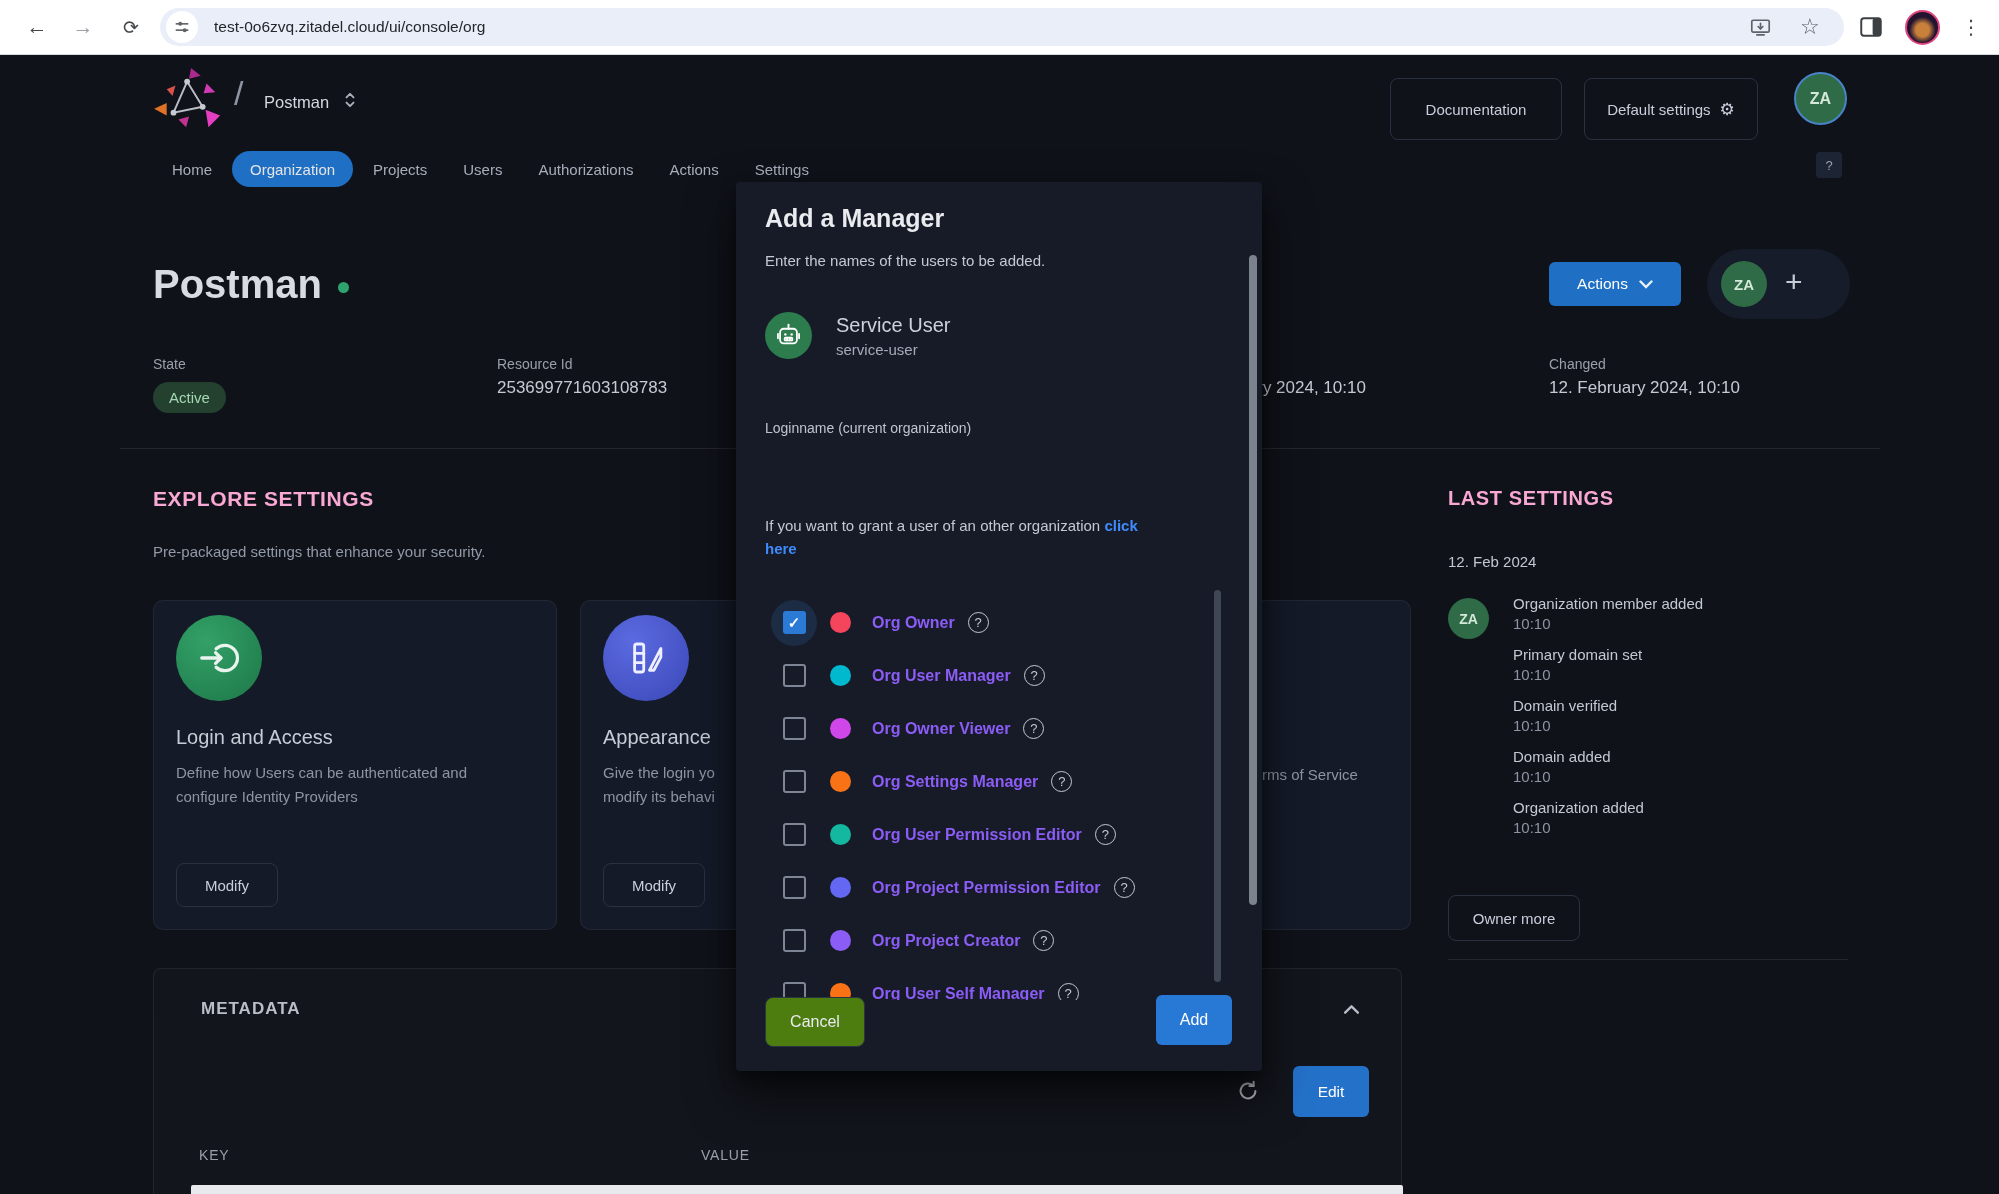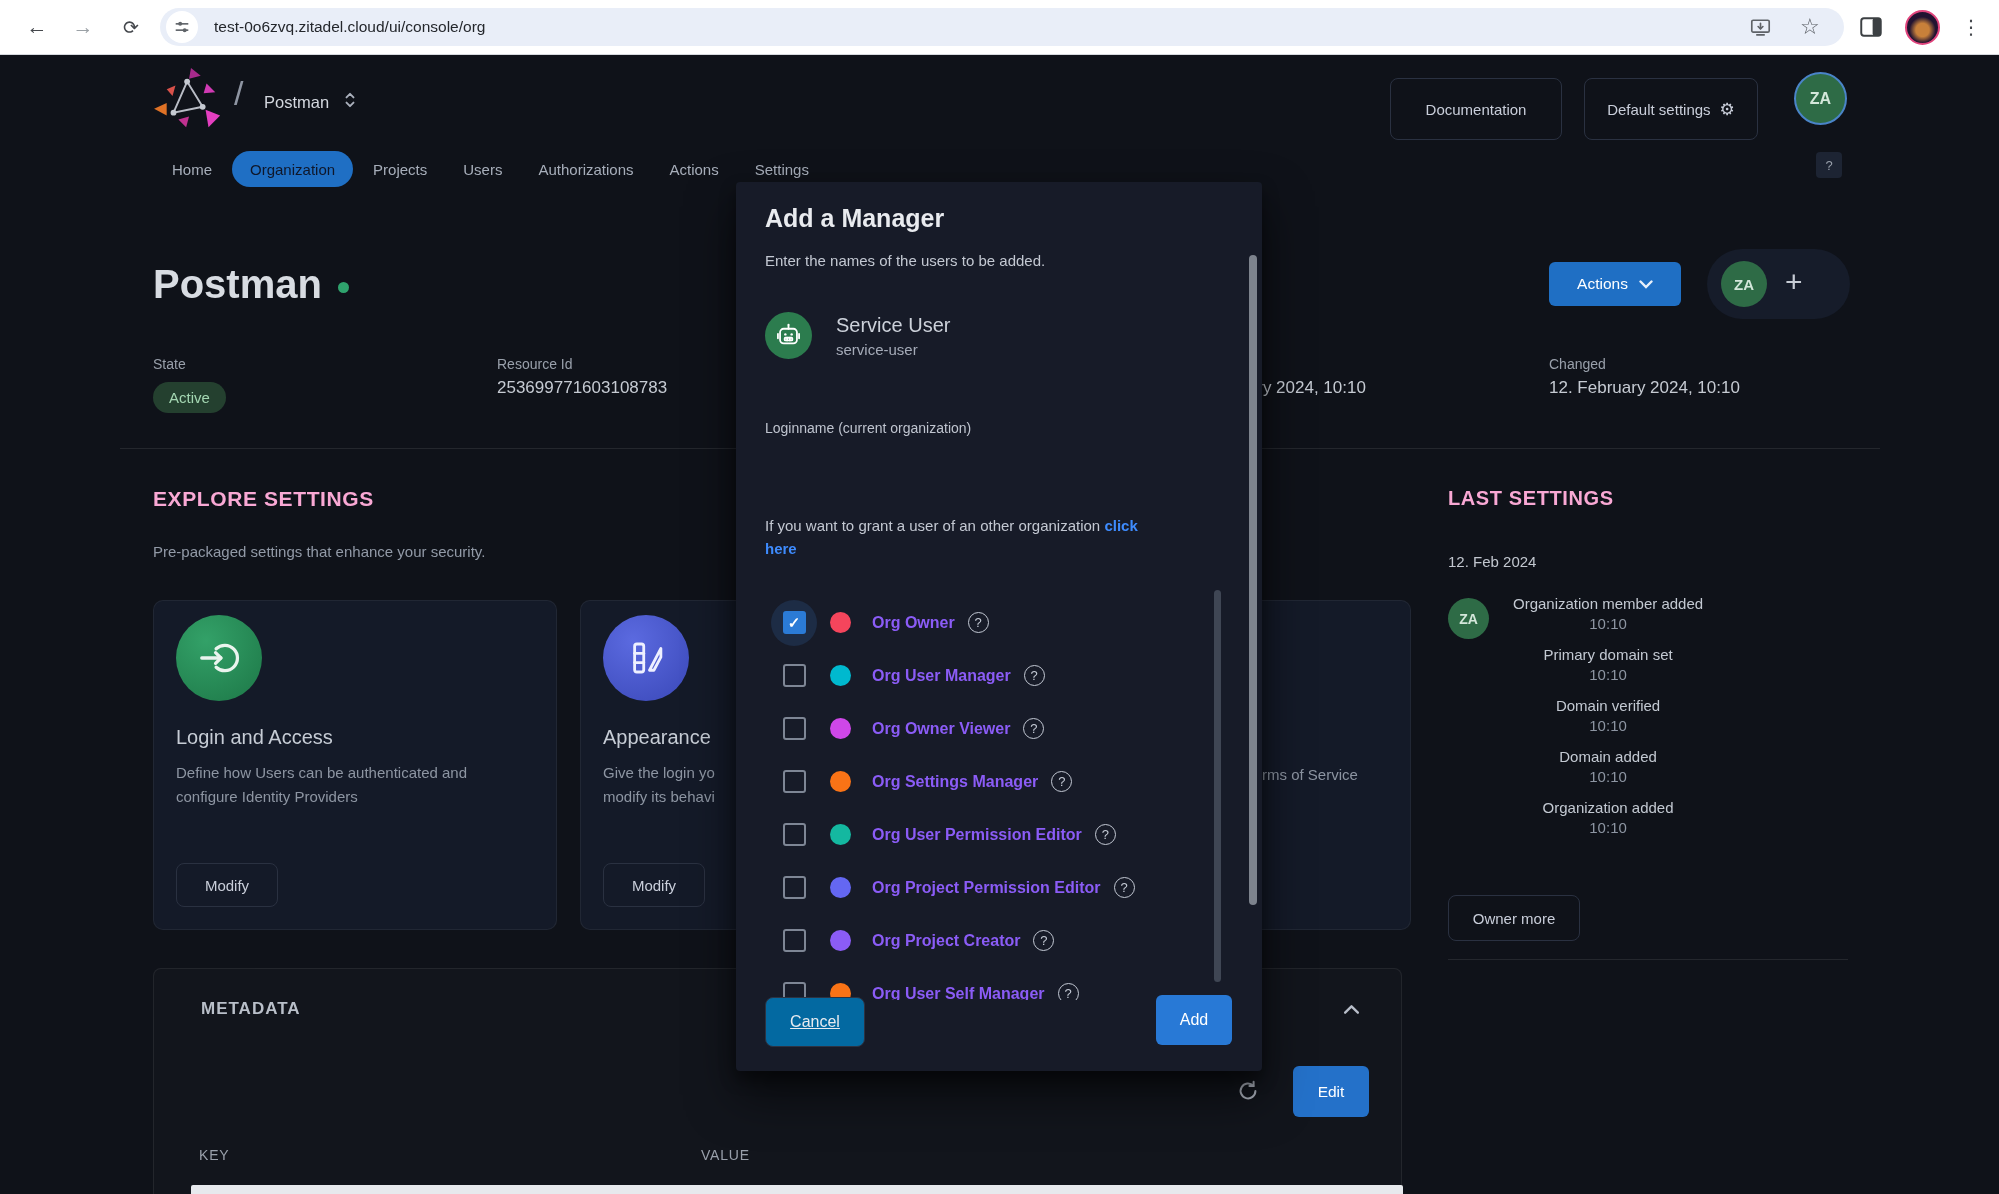--- a/index.html
+++ b/index.html
@@ -11,34 +11,34 @@
   .chrome{position:absolute;left:0;top:0;width:1999px;height:55px;background:#ffffff;border-bottom:1px solid #d6d9de;}
   .chrome-btn{position:absolute;top:8px;width:38px;height:38px;display:flex;align-items:center;justify-content:center;border-radius:50%;font-size:21px;color:#45484d;}
   .omnibox{position:absolute;left:160px;top:8px;width:1684px;height:38px;border-radius:19px;background:#e9eef8;}
   .tune-circle{position:absolute;left:6px;top:3px;width:32px;height:32px;border-radius:50%;background:#fff;display:flex;align-items:center;justify-content:center;}
   .url{position:absolute;left:54px;top:0;height:38px;line-height:38px;font-size:15.5px;color:#24272c;}
   .profile-dot{position:absolute;left:1905px;top:10px;width:35px;height:35px;border-radius:50%;border:2px solid #e0447c;background:radial-gradient(circle at 50% 58%, #c8803a 0 28%, #221331 55%);}
   
   .hdr-btn{position:absolute;height:62px;border:1px solid #2a3141;border-radius:8px;background:transparent;color:#c9ceda;font-size:15px;display:flex;align-items:center;justify-content:center;gap:9px;}
   .avatar{border-radius:50%;background:#2e6b46;color:#d3e7da;font-weight:bold;display:flex;align-items:center;justify-content:center;}
   .nav-item{padding:0 16px;height:36px;display:flex;align-items:center;border-radius:20px;font-size:15px;color:#a7aeba;cursor:pointer;white-space:nowrap;}
-  .nav-item.active{background:#1f6fc4;color:#0f172a;padding:0 18px;}
+  .nav-item.active{background:#1f6fc4;color:#e5e5e5;padding:0 18px;}
   
   .field-label{font-size:14px;color:#99a0ab;}
   .field-value{font-size:17px;color:#c6cbd3;margin-top:6px;white-space:nowrap;}
   .badge{display:inline-block;padding:7px 16px;border-radius:17px;background:#24402f;color:#a4d7b2;font-size:15px;}
   .sec-head{font-size:21px;font-weight:700;letter-spacing:.6px;color:#f9a8d4;}
   .card{position:absolute;top:600px;width:404px;height:330px;background:#141a28;border:1px solid rgba(255,255,255,.06);border-radius:10px;}
   .card-icon{position:absolute;left:22px;top:14px;width:86px;height:86px;border-radius:50%;display:flex;align-items:center;justify-content:center;}
   .card-title{position:absolute;left:22px;top:125px;font-size:20px;color:#c6ccd5;}
   .card-desc{position:absolute;left:22px;top:160px;width:356px;font-size:15px;line-height:24px;color:#8d95a2;}
   .btn-outline{border:1px solid #2a3141;border-radius:8px;background:transparent;color:#c9ceda;font-size:15px;display:flex;align-items:center;justify-content:center;cursor:pointer;}
   .btn-blue{background:#2879d6;border:none;border-radius:6px;color:#fff;display:flex;align-items:center;justify-content:center;cursor:pointer;}
   .divider{position:absolute;height:1px;background:rgba(255,255,255,.09);}
-  .event{margin-bottom:11px;text-align:center;}
+  .event{margin-bottom:11px;}
   .event-title{font-size:15px;line-height:20px;color:#c3c9d2;}
   .event-time{font-size:15px;line-height:20px;color:#8d95a2;}
   
   .meta-panel{position:absolute;left:153px;top:968px;width:1249px;height:226px;border:1px solid rgba(255,255,255,.07);border-bottom:none;border-radius:8px 8px 0 0;background:rgba(255,255,255,.015);}
   .col-head{font-size:14px;letter-spacing:.8px;color:#99a0ab;}
   
   .modal{position:absolute;left:736px;top:182px;width:526px;height:889px;background:#171b28;border-radius:4px;box-shadow:0 24px 48px rgba(0,0,0,.55),0 8px 16px rgba(0,0,0,.4);z-index:40;}
   .m-input{position:absolute;left:29px;top:262px;width:458px;height:56px;background:transparent;border:1px solid #8b919e;border-radius:4px;padding:0 16px;font-size:17px;color:#d6dae2;outline:none;}
   .m-input::placeholder{font-style:italic;color:#687082;}
   .note-link{color:#3e8bfd;font-weight:bold;cursor:pointer;}
@@ -363,21 +363,21 @@
           <span class="dot" style="background: rgb(249, 115, 22);"></span>
           <span class="role-label">Org User Self Manager</span>
           <span class="help">?</span>
         </div>
       </div>
 
     <div class="scroll-thumb" style="left:478px;top:408px;width:7px;height:392px;background:#3f4654;"></div>
 
     <div class="scroll-thumb" style="left:513px;top:73px;width:8px;height:650px;background:#7d838d;"></div>
 
-    <div class="btn-outline abs" style="left:29px;top:815px;width:100px;height:50px;font-size:16px;color:#e8ebf0;background:#0369a1;border-color:#2c3343;z-index:5;text-decoration:underline;">
+    <div class="btn-outline abs" style="left:29px;top:815px;width:100px;height:50px;font-size:16px;color:#e8ebf0;background:#4d7c0f;border-color:#2c3343;z-index:5;">
         <span>Cancel</span>
       </div>
     <div class="btn-blue abs" style="left:420px;top:813px;width:76px;height:50px;font-size:16px;z-index:5;">
         <span>Add</span>
       </div>
   </div>
 
 </div>
 
 </body></html>

